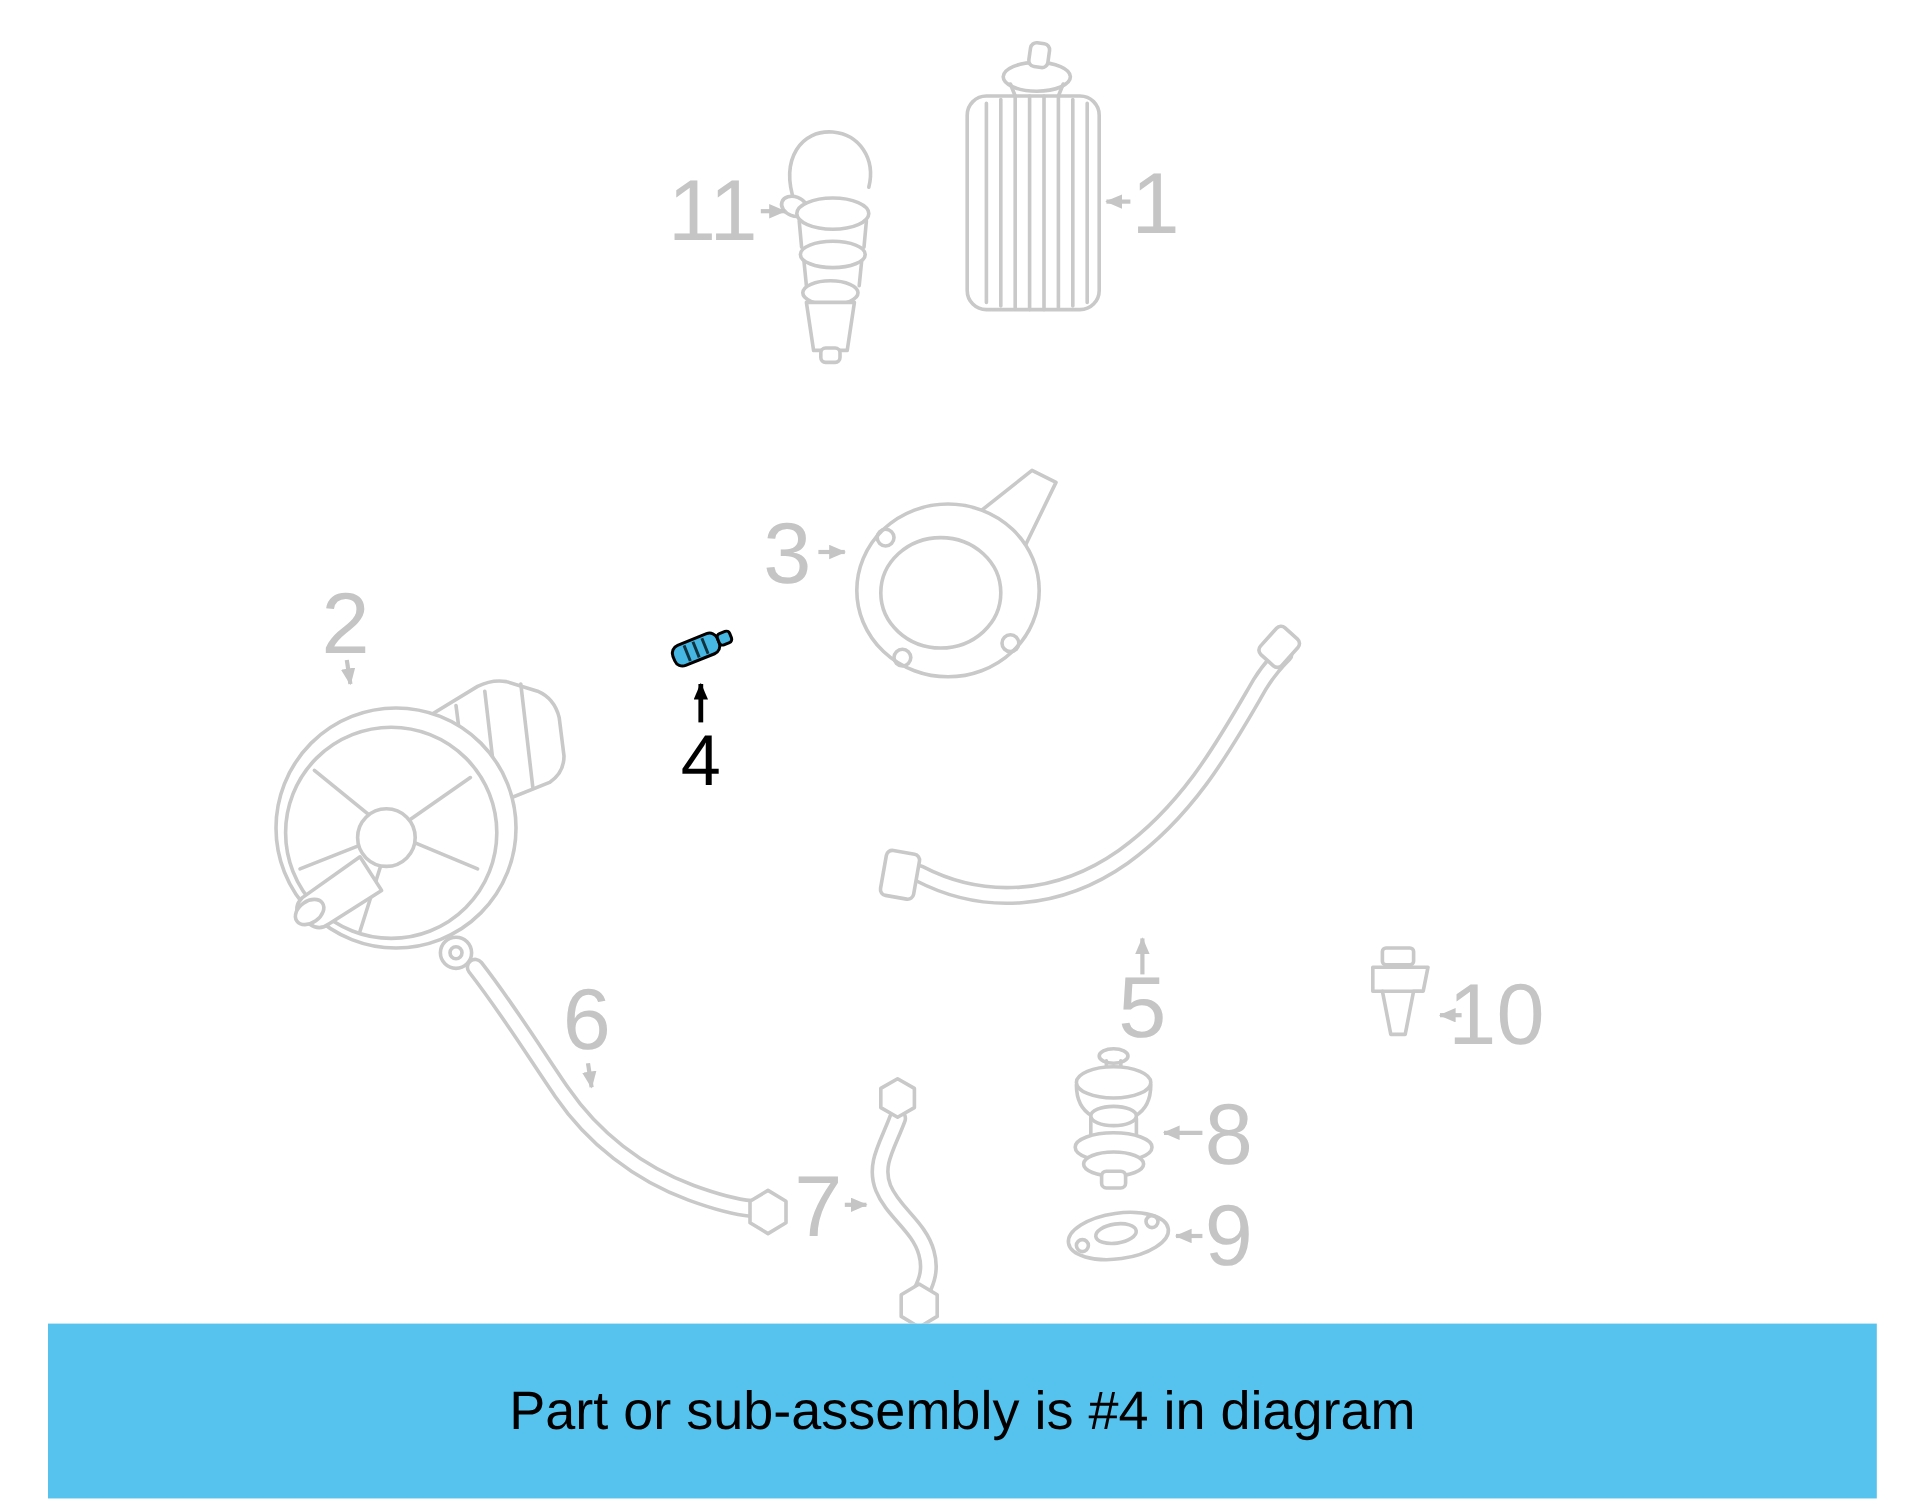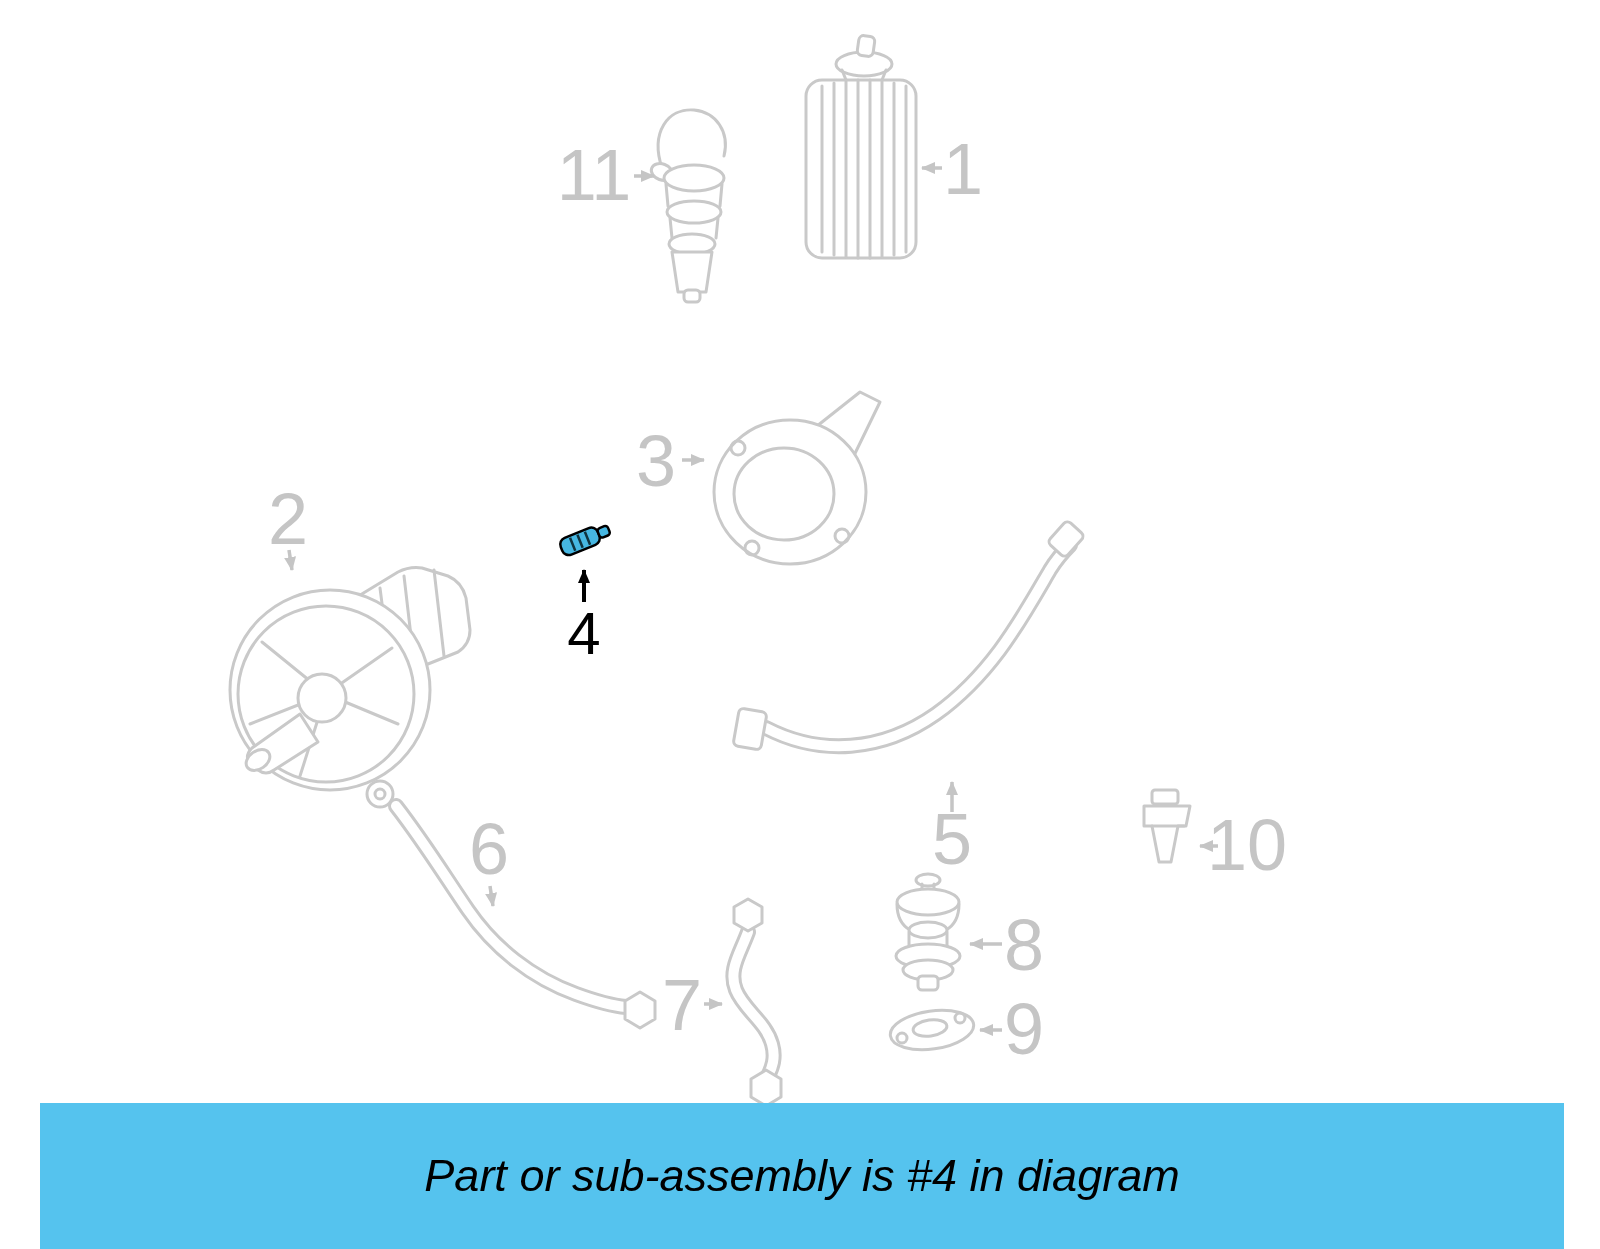--- a/index.html
+++ b/index.html
@@ -17,21 +17,21 @@
   .leader { stroke:#c5c5c5; stroke-width:3.5; fill:none; }
   .leader4 { stroke:#000000; stroke-width:4; fill:none; }
   .hatch { stroke:#10333f; stroke-width:2.5; fill:none; }
 
   .banner {
     position:absolute; left:40px; top:1103px; width:1524px; height:146px;
     background:#55c3ee;
     display:flex; flex-direction:column; align-items:center; justify-content:center;
     gap:6px;
   }
-  .banner-line { font-size:45px; color:#000000; line-height:1.15; text-align:center;font-style:italic; }
+  .banner-line { font-size:45px; color:#000000; line-height:1.15; text-align:center; }
 </style>
 </head>
 <body>
 
 <div class="page">
 
   <svg class="diagram-svg" width="1600" height="1103" viewBox="0 0 1600 1103">
     <defs>
       <marker id="ah" markerWidth="16" markerHeight="14" refX="13" refY="6" orient="auto" markerUnits="userSpaceOnUse">
         <path d="M0,0 L14,6 L0,12 Z" fill="#c5c5c5"></path>

